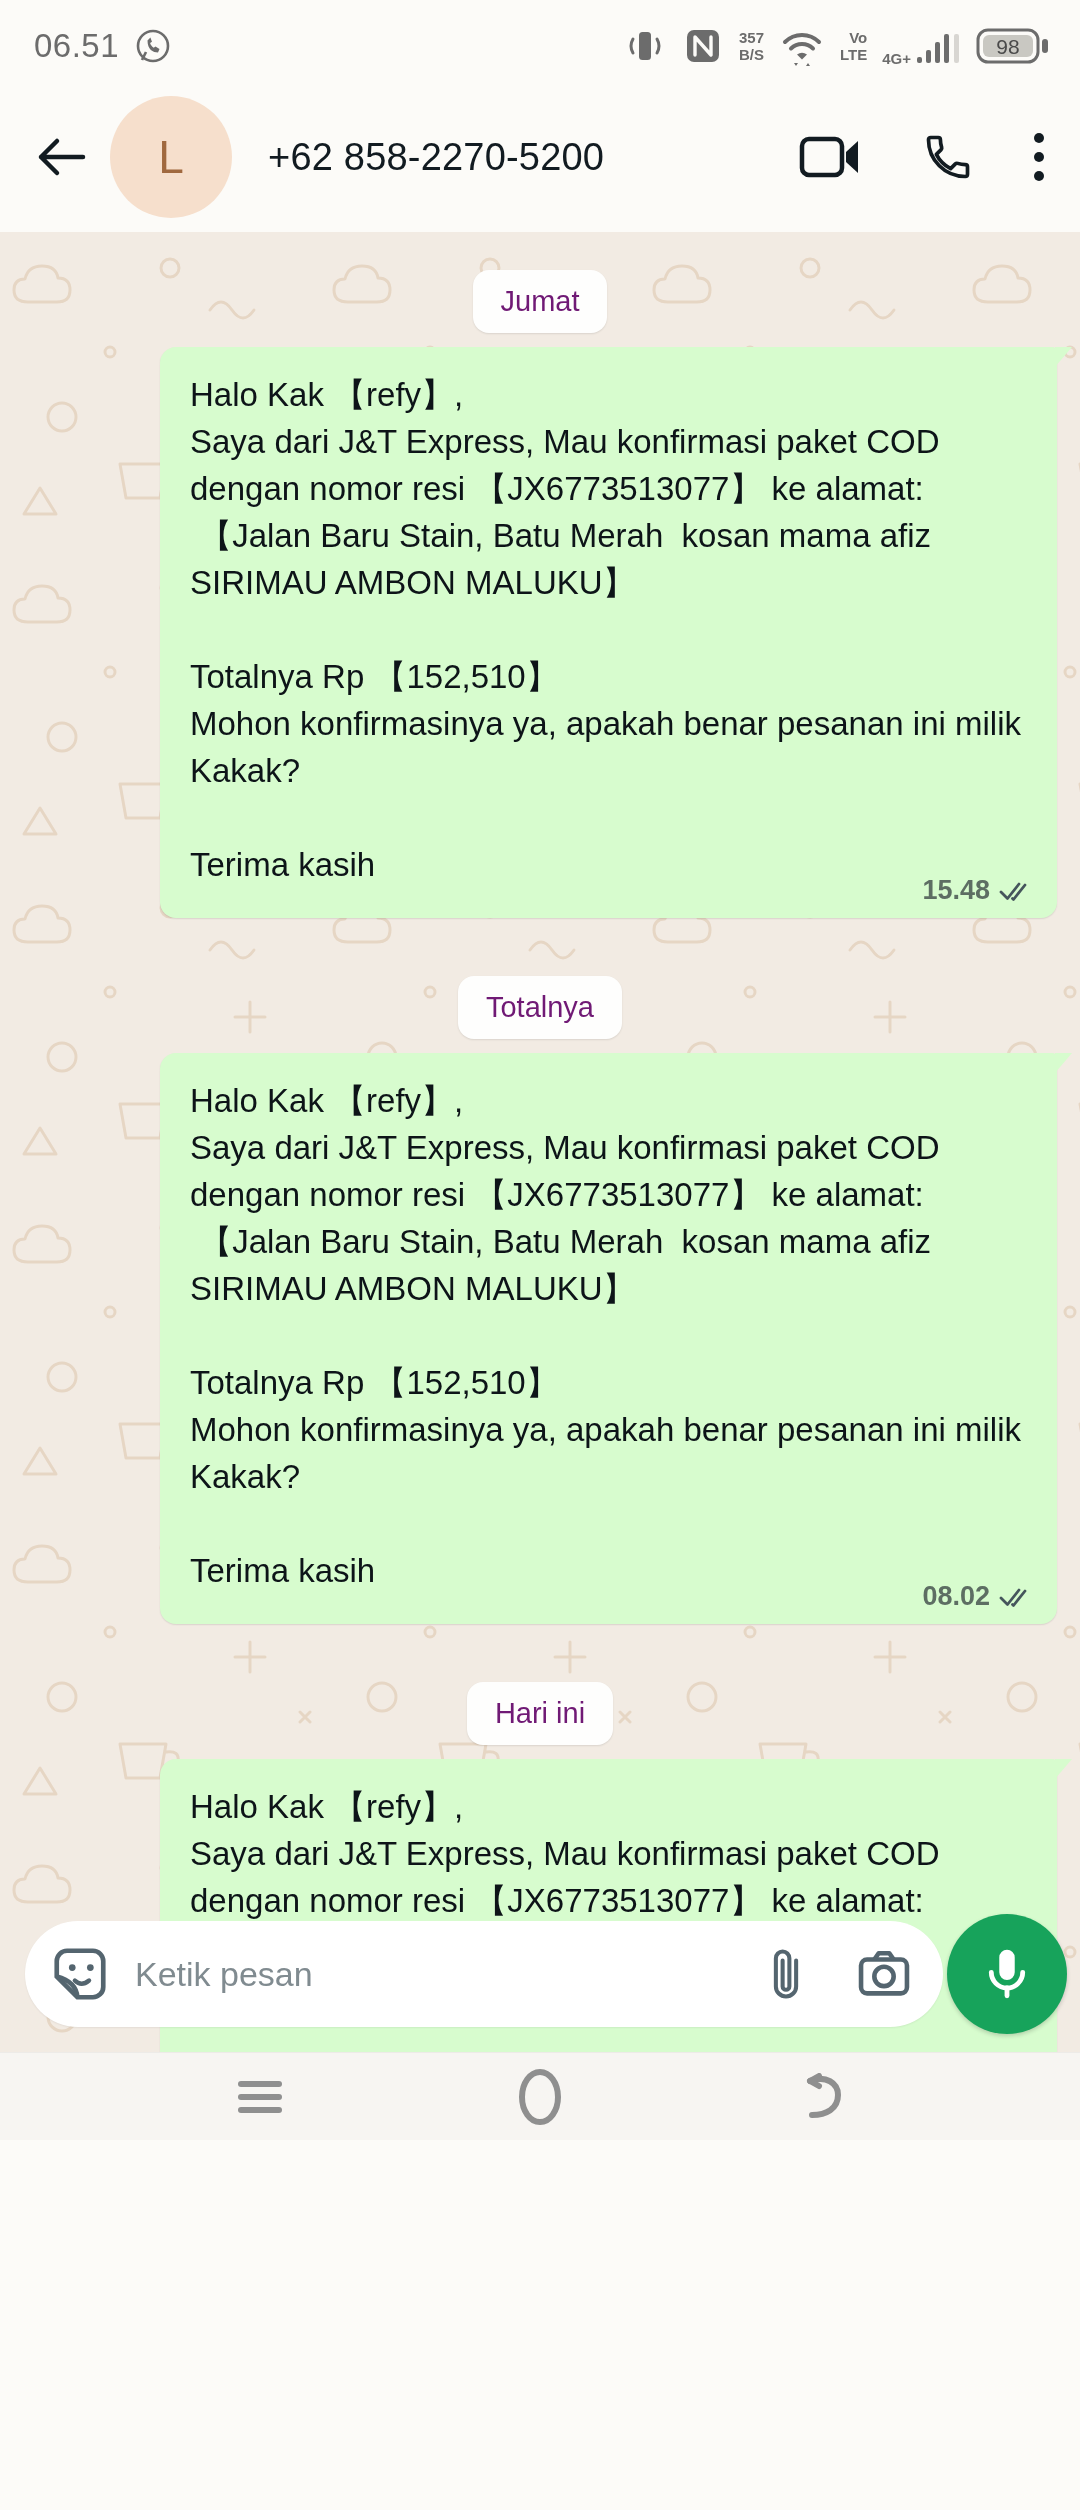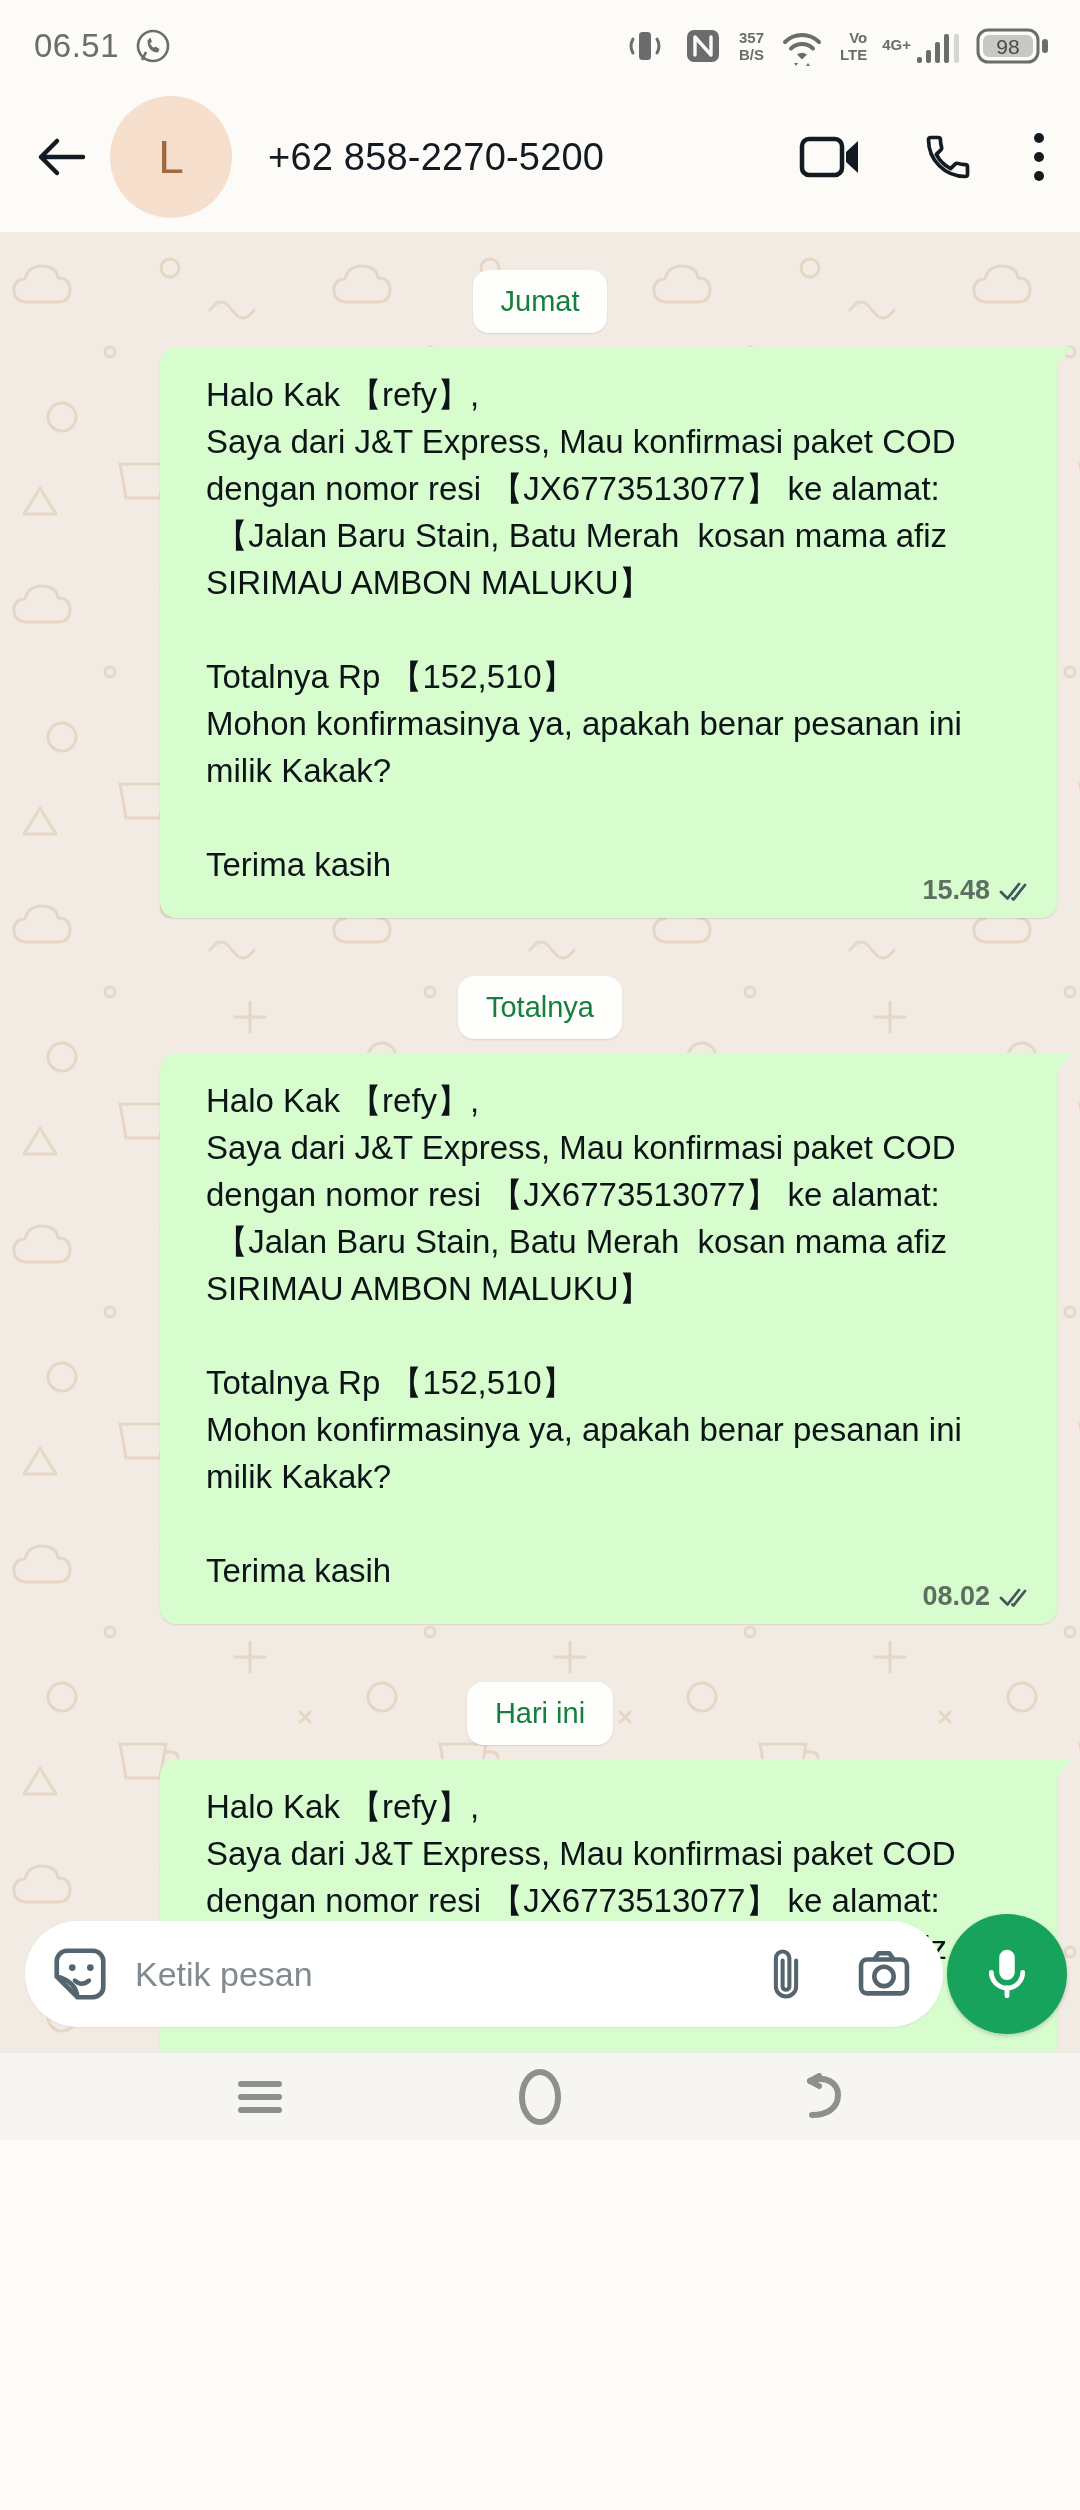--- a/index.html
+++ b/index.html
@@ -22,23 +22,23 @@
   .avatar span { font-size:46px; color:#A0693F; font-weight:400; }
   .title { font-size:38px; color:#121B21; letter-spacing:.2px; }
   .hdr-actions { margin-left:auto; display:flex; align-items:center; gap:58px; }
   .hdr-btn { display:flex; align-items:center; justify-content:center; }
 
   
   .chat { flex:1 1 auto; position:relative; overflow:hidden; }
   .pattern { position:absolute; inset:0; z-index:0; }
   .stream { position:relative; z-index:1; padding-top:38px; }
 
-  .chip { width:max-content; margin:0 auto 14px auto; background:#FEFEFD; color:#15803d; font-size:29px; padding:15px 28px; border-radius:16px; box-shadow:0 1px 2px rgba(0,0,0,.10); }
-
-  .bubble { position:relative; margin:0 23px 58px 160px; background:#D7FCCE; border-radius:16px; border-top-right-radius:5px; padding:24px 26px 30px 46px; box-shadow:0 1px 1.5px rgba(0,0,0,.10); }
+  .chip { width:max-content; margin:0 auto 14px auto; background:#FEFEFD; color:#701a75; font-size:29px; padding:15px 28px; border-radius:16px; box-shadow:0 1px 2px rgba(0,0,0,.10); }
+
+  .bubble { position:relative; margin:0 23px 58px 160px; background:#D7FCCE; border-radius:16px; border-top-right-radius:5px; padding:24px 26px 30px 30px; box-shadow:0 1px 1.5px rgba(0,0,0,.10); }
   .bubble::after { content:''; position:absolute; top:0; right:-15px; width:0; height:0; border-left:17px solid #D7FCCE; border-bottom:20px solid transparent; }
   .msg-text { font-size:33px; line-height:47px; color:#0D1418; white-space:pre-wrap; word-wrap:break-word; }
   .meta { position:absolute; right:24px; bottom:12px; display:flex; align-items:center; gap:9px; }
   .msg-time { font-size:27px; color:#5D6E63;font-weight:bold; }
 
   .scrollfab { position:absolute; right:14px; bottom:58px; width:76px; height:76px; border-radius:50%; background:rgba(252,252,249,.72); display:flex; align-items:center; justify-content:center; }
 
   
   .composer { position:absolute; left:0; right:0; bottom:18px; z-index:2; display:flex; align-items:center; padding:0 13px 0 25px; gap:4px; }
   .pill { flex:1; height:106px; background:#FFFFFF; border-radius:53px; display:flex; align-items:center; padding:0 30px 0 24px; box-shadow:0 1px 2px rgba(0,0,0,.06); gap:24px; }
@@ -92,21 +92,21 @@
             <path d="M12 25.5 a16 16 0 0 1 22 0" stroke="#6C6C6C" stroke-width="4" fill="none" stroke-linecap="round"></path>
             <path d="M18 31.5 a9 9 0 0 1 10 0 l-5 5 z" fill="#6C6C6C"></path>
             <path d="M15 40 l4 0 -2 3 z M27 43 l4 0 -2 -3 z" fill="#6C6C6C"></path>
           </svg>
       </span>
       <span class="sb-stack">
         <span>Vo</span>
         <span>LTE</span>
       </span>
       <span style="display:flex;align-items:flex-end;gap:4px;">
-        <span class="sb-stack" style="margin-bottom:14px;">4G+</span>
+        <span class="sb-stack" style="">4G+</span>
         <svg width="34" height="42" viewBox="0 0 34 42">
             <rect x="2" y="32" width="5" height="6" rx="2" fill="#6C6C6C"></rect>
             <rect x="11" y="25" width="5" height="13" rx="2" fill="#6C6C6C"></rect>
             <rect x="20" y="17" width="5" height="21" rx="2" fill="#6C6C6C"></rect>
             <rect x="29" y="9" width="5" height="29" rx="2" fill="#6C6C6C"></rect>
           </svg>
         <svg width="8" height="42" viewBox="0 0 8 42">
             <rect x="1" y="9" width="5" height="29" rx="2" fill="#D8D6D2"></rect>
           </svg>
       </span>

